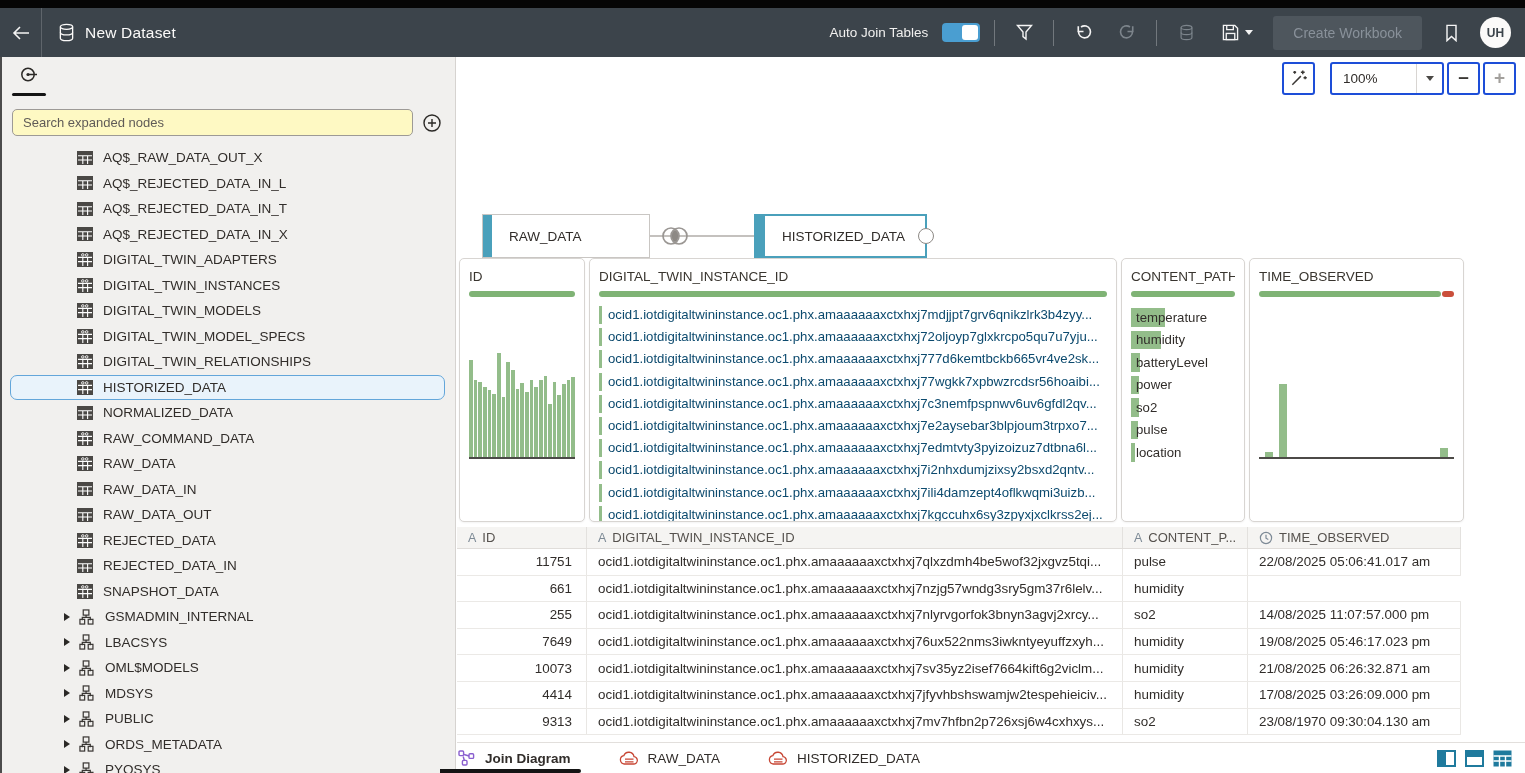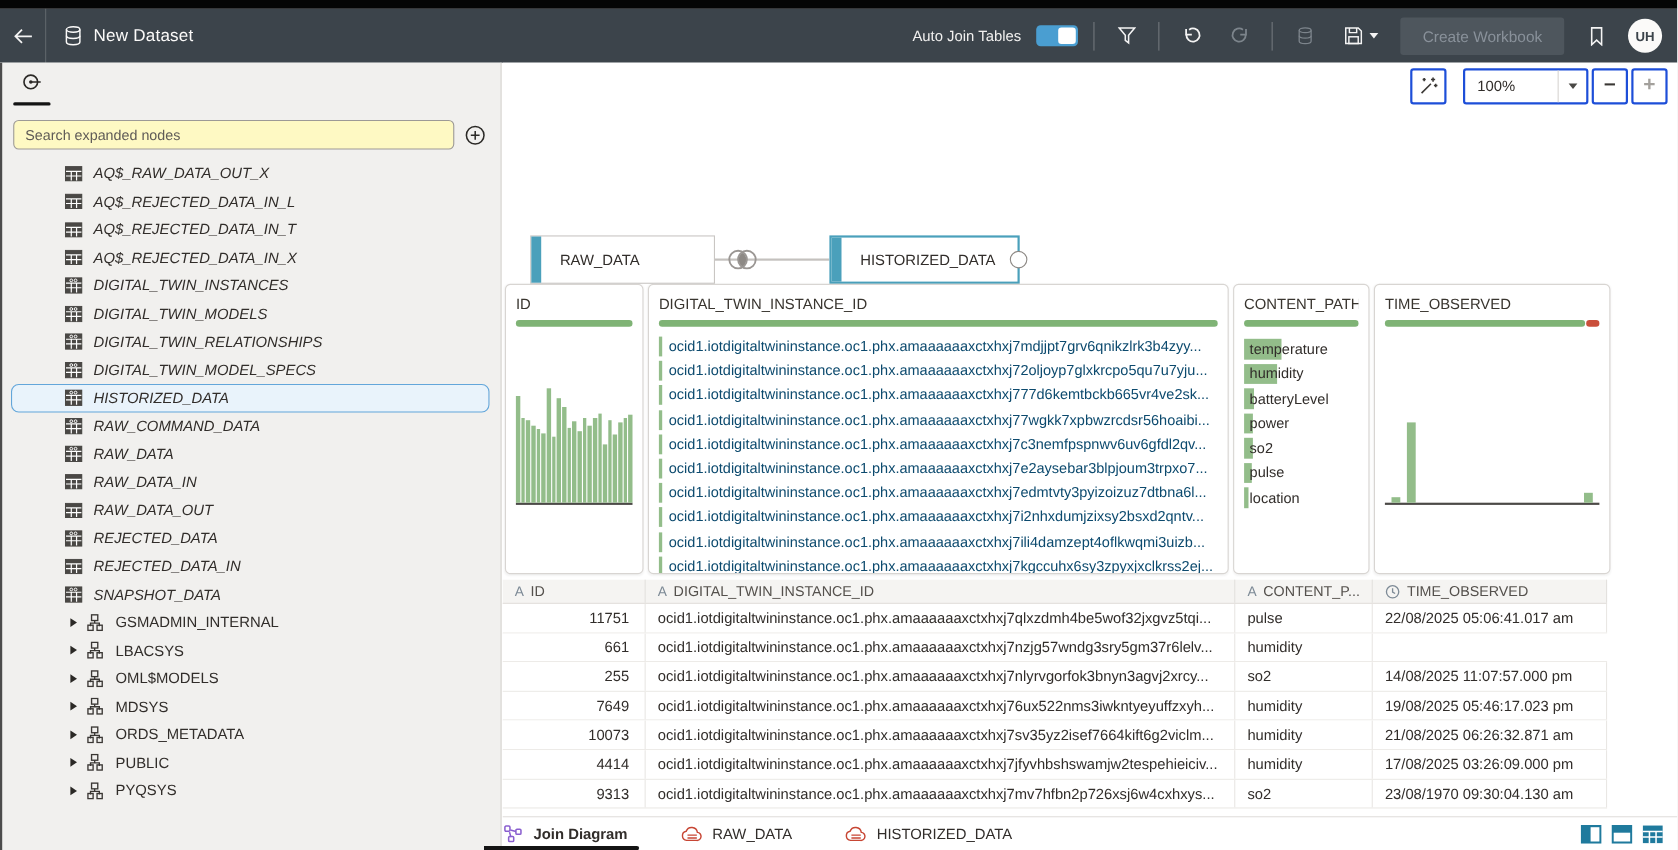--- a/index.html
+++ b/index.html
@@ -41,21 +41,21 @@
   .search-row { display:flex; align-items:center; gap:8px; padding:14px 12px 8px 10px; }
   .search-input {
     flex:1; height:27px; border:1px solid #9d9a96; border-radius:5px; background:#fef9c3;
     font-family:inherit; font-size:13px; color:#312d2a; padding:0 10px; outline:none;
   }
   .search-input::placeholder { color:#5f5b57; }
   .add-btn { width:22px; height:22px; display:flex; align-items:center; justify-content:center; cursor:pointer; }
   .tree { position:absolute; left:0; right:0; top:88px; bottom:0; overflow:hidden; }
   .tree-item { display:flex; align-items:center; height:25.5px; font-size:13.5px; color:#312d2a; cursor:pointer; position:relative; }
   .tree-item .icon-box { width:17px; display:flex; justify-content:center; margin-right:10px; flex:none; }
-  .tree-item.lvl2 { padding-left:56px;font-style:italic; }
+  .tree-item.lvl2 { padding-left:74px; }
   .tree-item.lvl1 { padding-left:62px; }
   .tw { width:14px; flex:none; display:flex; align-items:center; }
   .tw .tri { width:0; height:0; border-left:6px solid #2b2926; border-top:4.5px solid transparent; border-bottom:4.5px solid transparent; }
   .tree-item.selected::before {
     content:""; position:absolute; left:8px; right:10px; top:0; bottom:0;
     background:#e9f3fb; border:1.5px solid #63a6da; border-radius:7px;
   }
   .tree-item > * { position:relative; }
   
   .main { position:absolute; left:457px; top:57px; right:0; bottom:0; background:#fff; }
@@ -253,20 +253,31 @@
         </div>
         <div class="tree-item lvl2">
           <span class="icon-box">
             <svg width="16" height="15" viewBox="0 0 16 15">
               <rect x="0.5" y="0.5" width="15" height="14" fill="#4a4845" stroke="#4a4845"></rect>
               <circle cx="5.8" cy="2.9" r="1.25" fill="none" stroke="#fff" stroke-width="0.9"></circle>
               <circle cx="9.7" cy="2.9" r="1.25" fill="none" stroke="#fff" stroke-width="0.9"></circle>
               <path d="M1 5.4 H15 M1 9.6 H15 M5.8 5.4 V14 M10.6 5.4 V14" stroke="#fff" stroke-width="1.1" fill="none"></path>
             </svg>
           </span>
+          <span class="tree-label">DIGITAL_TWIN_ADAPTERS</span>
+        </div>
+        <div class="tree-item lvl2">
+          <span class="icon-box">
+            <svg width="16" height="15" viewBox="0 0 16 15">
+              <rect x="0.5" y="0.5" width="15" height="14" fill="#4a4845" stroke="#4a4845"></rect>
+              <circle cx="5.8" cy="2.9" r="1.25" fill="none" stroke="#fff" stroke-width="0.9"></circle>
+              <circle cx="9.7" cy="2.9" r="1.25" fill="none" stroke="#fff" stroke-width="0.9"></circle>
+              <path d="M1 5.4 H15 M1 9.6 H15 M5.8 5.4 V14 M10.6 5.4 V14" stroke="#fff" stroke-width="1.1" fill="none"></path>
+            </svg>
+          </span>
           <span class="tree-label">DIGITAL_TWIN_INSTANCES</span>
         </div>
         <div class="tree-item lvl2">
           <span class="icon-box">
             <svg width="16" height="15" viewBox="0 0 16 15">
               <rect x="0.5" y="0.5" width="15" height="14" fill="#4a4845" stroke="#4a4845"></rect>
               <circle cx="5.8" cy="2.9" r="1.25" fill="none" stroke="#fff" stroke-width="0.9"></circle>
               <circle cx="9.7" cy="2.9" r="1.25" fill="none" stroke="#fff" stroke-width="0.9"></circle>
               <path d="M1 5.4 H15 M1 9.6 H15 M5.8 5.4 V14 M10.6 5.4 V14" stroke="#fff" stroke-width="1.1" fill="none"></path>
             </svg>
@@ -275,43 +286,52 @@
         </div>
         <div class="tree-item lvl2">
           <span class="icon-box">
             <svg width="16" height="15" viewBox="0 0 16 15">
               <rect x="0.5" y="0.5" width="15" height="14" fill="#4a4845" stroke="#4a4845"></rect>
               <circle cx="5.8" cy="2.9" r="1.25" fill="none" stroke="#fff" stroke-width="0.9"></circle>
               <circle cx="9.7" cy="2.9" r="1.25" fill="none" stroke="#fff" stroke-width="0.9"></circle>
               <path d="M1 5.4 H15 M1 9.6 H15 M5.8 5.4 V14 M10.6 5.4 V14" stroke="#fff" stroke-width="1.1" fill="none"></path>
             </svg>
           </span>
+          <span class="tree-label">DIGITAL_TWIN_MODEL_SPECS</span>
+        </div>
+        <div class="tree-item lvl2">
+          <span class="icon-box">
+            <svg width="16" height="15" viewBox="0 0 16 15">
+              <rect x="0.5" y="0.5" width="15" height="14" fill="#4a4845" stroke="#4a4845"></rect>
+              <circle cx="5.8" cy="2.9" r="1.25" fill="none" stroke="#fff" stroke-width="0.9"></circle>
+              <circle cx="9.7" cy="2.9" r="1.25" fill="none" stroke="#fff" stroke-width="0.9"></circle>
+              <path d="M1 5.4 H15 M1 9.6 H15 M5.8 5.4 V14 M10.6 5.4 V14" stroke="#fff" stroke-width="1.1" fill="none"></path>
+            </svg>
+          </span>
           <span class="tree-label">DIGITAL_TWIN_RELATIONSHIPS</span>
         </div>
-        <div class="tree-item lvl2">
-          <span class="icon-box">
-            <svg width="16" height="15" viewBox="0 0 16 15">
-              <rect x="0.5" y="0.5" width="15" height="14" fill="#4a4845" stroke="#4a4845"></rect>
-              <circle cx="5.8" cy="2.9" r="1.25" fill="none" stroke="#fff" stroke-width="0.9"></circle>
-              <circle cx="9.7" cy="2.9" r="1.25" fill="none" stroke="#fff" stroke-width="0.9"></circle>
-              <path d="M1 5.4 H15 M1 9.6 H15 M5.8 5.4 V14 M10.6 5.4 V14" stroke="#fff" stroke-width="1.1" fill="none"></path>
-            </svg>
-          </span>
-          <span class="tree-label">DIGITAL_TWIN_MODEL_SPECS</span>
-        </div>
         <div class="tree-item lvl2 selected">
           <span class="icon-box">
             <svg width="16" height="15" viewBox="0 0 16 15">
               <rect x="0.5" y="0.5" width="15" height="14" fill="#4a4845" stroke="#4a4845"></rect>
               <circle cx="5.8" cy="2.9" r="1.25" fill="none" stroke="#fff" stroke-width="0.9"></circle>
               <circle cx="9.7" cy="2.9" r="1.25" fill="none" stroke="#fff" stroke-width="0.9"></circle>
               <path d="M1 5.4 H15 M1 9.6 H15 M5.8 5.4 V14 M10.6 5.4 V14" stroke="#fff" stroke-width="1.1" fill="none"></path>
             </svg>
           </span>
           <span class="tree-label">HISTORIZED_DATA</span>
+        </div>
+        <div class="tree-item lvl2">
+          <span class="icon-box">
+            <svg width="16" height="14" viewBox="0 0 16 14">
+              <rect x="0.5" y="0.5" width="15" height="13" fill="#4a4845" stroke="#4a4845"></rect>
+              <path d="M1 4.7 H15 M1 9 H15 M5.8 4.7 V13 M10.6 4.7 V13" stroke="#fff" stroke-width="1.1" fill="none"></path>
+            </svg>
+          </span>
+          <span class="tree-label">NORMALIZED_DATA</span>
         </div>
         <div class="tree-item lvl2">
           <span class="icon-box">
             <svg width="16" height="15" viewBox="0 0 16 15">
               <rect x="0.5" y="0.5" width="15" height="14" fill="#4a4845" stroke="#4a4845"></rect>
               <circle cx="5.8" cy="2.9" r="1.25" fill="none" stroke="#fff" stroke-width="0.9"></circle>
               <circle cx="9.7" cy="2.9" r="1.25" fill="none" stroke="#fff" stroke-width="0.9"></circle>
               <path d="M1 5.4 H15 M1 9.6 H15 M5.8 5.4 V14 M10.6 5.4 V14" stroke="#fff" stroke-width="1.1" fill="none"></path>
             </svg>
           </span>
@@ -438,35 +458,35 @@
             <span class="tri"></span>
           </span>
           <span class="icon-box">
             <svg width="16" height="16" viewBox="0 0 17 17" fill="none" stroke="#3a3734" stroke-width="1.3">
               <rect x="4.5" y="1" width="6" height="5.5"></rect>
               <path d="M7.5 6.5 V9 M3.5 12 V9 H12 V12"></path>
               <rect x="1" y="11" width="5" height="5"></rect>
               <rect x="9.8" y="11" width="5" height="5"></rect>
             </svg>
           </span>
-          <span class="tree-label">ORDS_METADATA</span>
+          <span class="tree-label">PUBLIC</span>
         </div>
         <div class="tree-item lvl1">
           <span class="tw">
             <span class="tri"></span>
           </span>
           <span class="icon-box">
             <svg width="16" height="16" viewBox="0 0 17 17" fill="none" stroke="#3a3734" stroke-width="1.3">
               <rect x="4.5" y="1" width="6" height="5.5"></rect>
               <path d="M7.5 6.5 V9 M3.5 12 V9 H12 V12"></path>
               <rect x="1" y="11" width="5" height="5"></rect>
               <rect x="9.8" y="11" width="5" height="5"></rect>
             </svg>
           </span>
-          <span class="tree-label">PUBLIC</span>
+          <span class="tree-label">ORDS_METADATA</span>
         </div>
         <div class="tree-item lvl1">
           <span class="tw">
             <span class="tri"></span>
           </span>
           <span class="icon-box">
             <svg width="16" height="16" viewBox="0 0 17 17" fill="none" stroke="#3a3734" stroke-width="1.3">
               <rect x="4.5" y="1" width="6" height="5.5"></rect>
               <path d="M7.5 6.5 V9 M3.5 12 V9 H12 V12"></path>
               <rect x="1" y="11" width="5" height="5"></rect>

